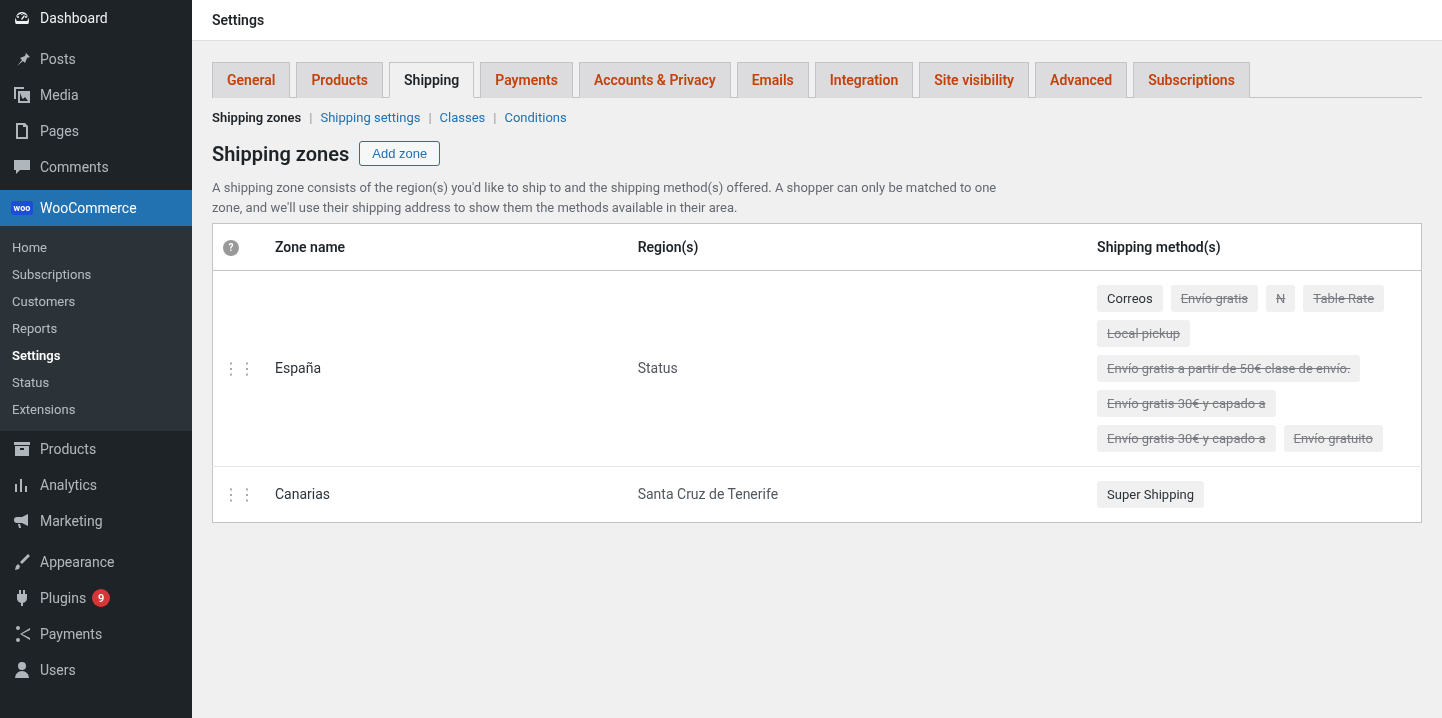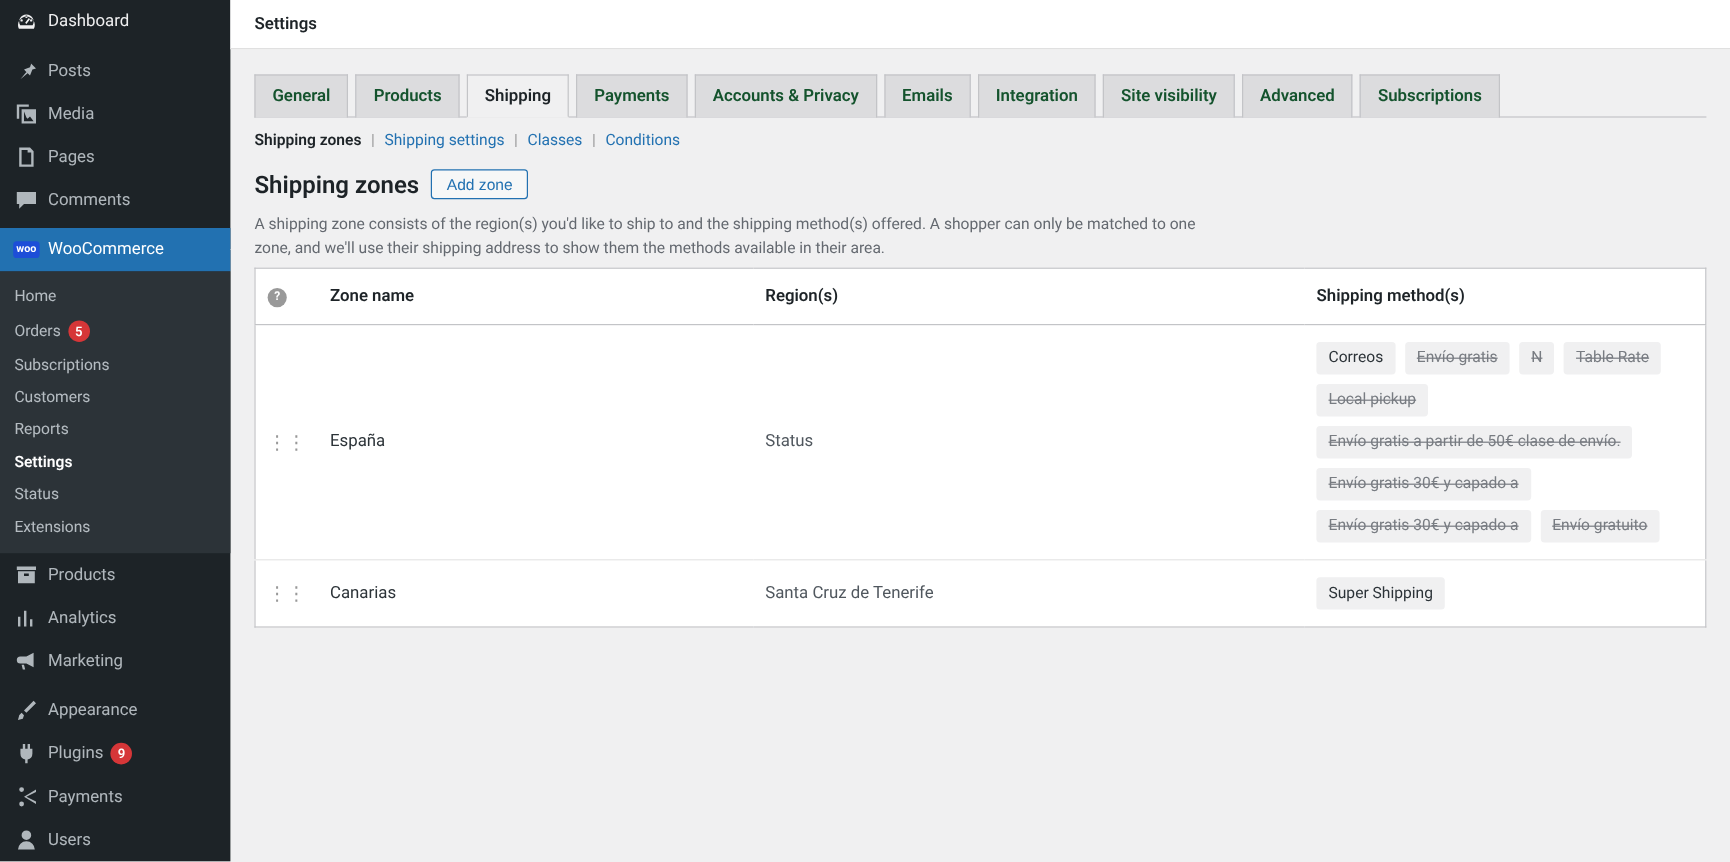--- a/index.html
+++ b/index.html
@@ -111,21 +111,21 @@
   display: flex;
   gap: 6px;
   border-bottom: 1px solid #c3c4c7;
   margin-bottom: 12px;
 }
 .tab {
   padding: 9px 14px;
   background: #dcdcde;
   border: 1px solid #c3c4c7;
   border-bottom: none;
-  color: #14532d;
+  color: #c2410c;
   font-weight: 600;
   cursor: pointer;
   font-size: 14px;
   position: relative;
   top: 1px;
 }
 .tab.active {
   background: #f0f0f1;
   border-bottom: 1px solid #f0f0f1;
   color: #1d2327;
@@ -268,24 +268,20 @@
     <li class="sidebar-item current">
       <span class="icon">
         <span class="woo-icon">woo</span>
       </span>
       <span>WooCommerce</span>
     </li>
     <li>
       <ul class="sidebar-subitems">
         <li class="sidebar-subitem">
             <span>Home</span>
-          </li>
-        <li class="sidebar-subitem">
-            <span>Orders</span> 
-            <span class="badge">5</span>
           </li>
         <li class="sidebar-subitem">
             <span>Subscriptions</span>
           </li>
         <li class="sidebar-subitem">
             <span>Customers</span>
           </li>
         <li class="sidebar-subitem">
             <span>Reports</span>
           </li>

